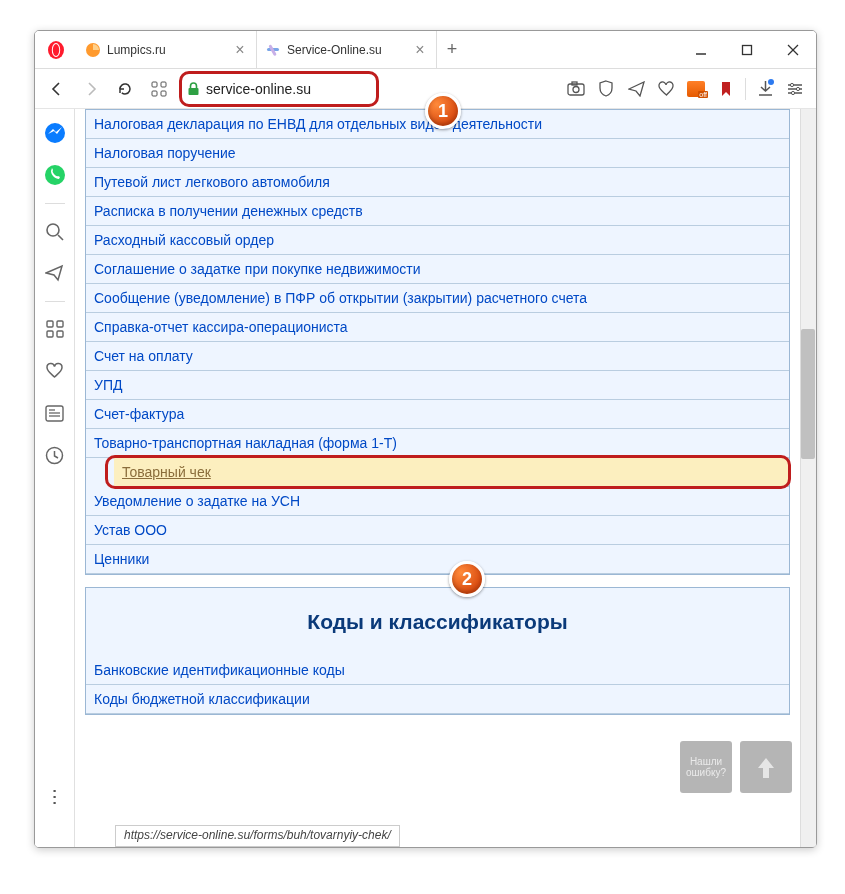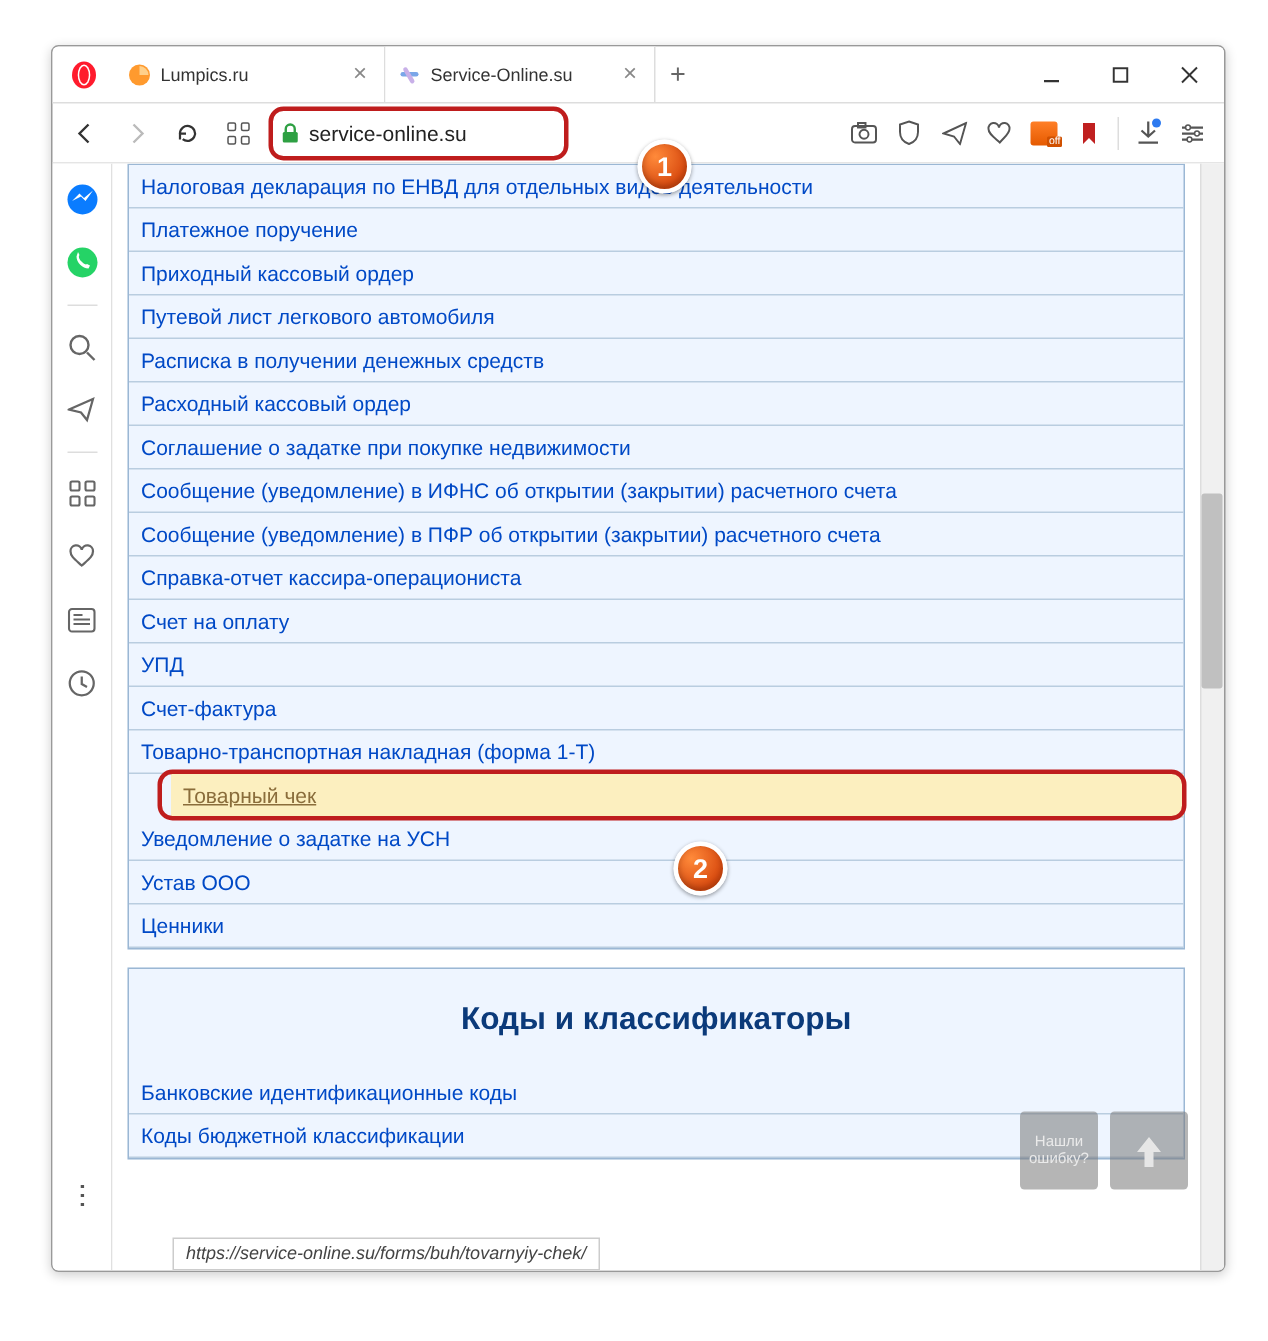--- a/index.html
+++ b/index.html
@@ -261,27 +261,25 @@
             <path d="M9.5 5 V10 L13 12" fill="none" stroke="#666" stroke-width="1.5"></path>
           </svg>
         </div>
       <div class="sb-item more">⋯</div>
     </div>
 
     <div class="content">
       <div class="page">
         <div class="panel" id="doc-panel">
             <div class="list-row"><span class="link">Налоговая декларация по ЕНВД для отдельных видов деятельности</span></div>
-            <div class="list-row"><span class="link">Платежное поручение</span></div>
-            <div class="list-row"><span class="link">Приходный кассовый ордер</span></div>
+            <div class="list-row"><span class="link">Налоговая поручение</span></div>
             <div class="list-row"><span class="link">Путевой лист легкового автомобиля</span></div>
             <div class="list-row"><span class="link">Расписка в получении денежных средств</span></div>
             <div class="list-row"><span class="link">Расходный кассовый ордер</span></div>
             <div class="list-row"><span class="link">Соглашение о задатке при покупке недвижимости</span></div>
-            <div class="list-row"><span class="link">Сообщение (уведомление) в ИФНС об открытии (закрытии) расчетного счета</span></div>
             <div class="list-row"><span class="link">Сообщение (уведомление) в ПФР об открытии (закрытии) расчетного счета</span></div>
             <div class="list-row"><span class="link">Справка-отчет кассира-операциониста</span></div>
             <div class="list-row"><span class="link">Счет на оплату</span></div>
             <div class="list-row"><span class="link">УПД</span></div>
             <div class="list-row"><span class="link">Счет-фактура</span></div>
             <div class="list-row"><span class="link">Товарно-транспортная накладная (форма 1-Т)</span></div>
             <div class="list-row highlight"><div class="row-highlight-border"></div><span class="link" style="color: rgb(138, 109, 59); text-decoration: underline;">Товарный чек</span></div>
             <div class="list-row"><span class="link">Уведомление о задатке на УСН</span></div>
             <div class="list-row"><span class="link">Устав ООО</span></div>
             <div class="list-row"><span class="link">Ценники</span></div>

